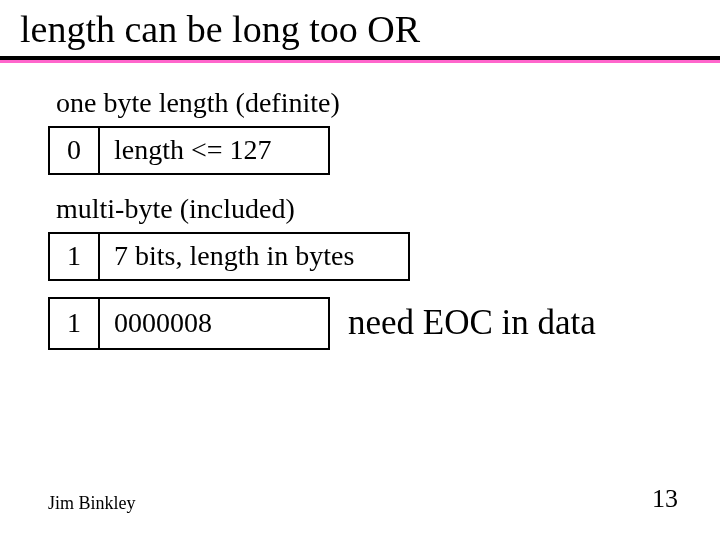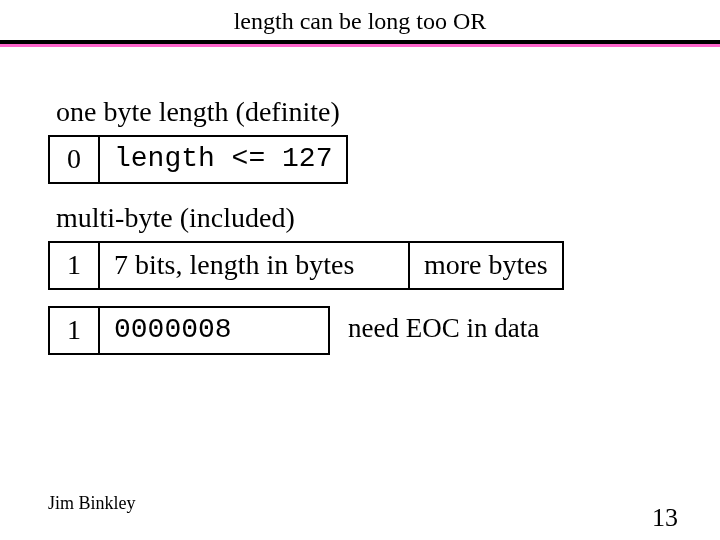--- a/index.html
+++ b/index.html
@@ -7,79 +7,77 @@
     margin: 0;
     padding: 0;
     width: 720px;
     height: 540px;
     font-family: "Times New Roman", Times, serif;
     background: #fff;
     color: #000;
     position: relative;
   }
   .title {
-    font-size: 24px;
+    font-size: 38px;
     line-height: 1.15;
     padding: 8px 20px 4px 20px;
-    text-align: center;
   }
   .rule-wrap {
     padding: 0 0 0 0;
   }
   .rule {
     height: 4px;
     background: #000;
     width: 100%;
   }
   .pinkline {
     height: 3px;
     background: #ff66cc;
     width: 100%;
   }
   .content {
     padding: 18px 48px 0 48px;
     font-size: 28px;
     line-height: 1.25;
-    margin-top: 25px;
   }
   .caption {
     margin: 4px 0 6px 8px;
   }
   .row {
     display: flex;
     align-items: stretch;
     margin: 0 0 16px 0;
   }
   .cell {
     border: 2px solid #000;
     padding: 4px 14px 6px 14px;
     font-size: 28px;
     display: flex;
     align-items: center;
   }
   .cell + .cell { border-left: none; }
   .narrow { min-width: 52px; justify-content: center; }
-  .wide1 { min-width: 230px; font-family: Liberation Mono, monospace; }
+  .wide1 { min-width: 230px; }
   .wide2 { min-width: 310px; }
   .sidetext {
-    font-size: 27px;
+    font-size: 35px;
     padding: 4px 0 6px 18px;
     display: flex;
     align-items: center;
   }
   .footer-left {
     position: absolute;
     left: 48px;
     bottom: 26px;
     font-size: 18px;
   }
   .footer-right {
     position: absolute;
     right: 42px;
-    bottom: 7px;
+    bottom: 26px;
     font-size: 26px;
   }
 </style>
 </head>
 <body>
 
 <div class="title">
   <span>length can  be long too OR</span><br>
 </div>
 
@@ -93,21 +91,20 @@
   <div class="caption">one byte length (definite)</div>
   <div class="row">
     <div class="cell narrow">0</div>
     <div class="cell wide1">length &lt;= 127</div>
   </div>
 
   <div class="caption">multi-byte (included)</div>
   <div class="row">
     <div class="cell narrow">1</div>
     <div class="cell wide2">7 bits, length in bytes</div>
-    <div class="cell">more bytes</div>
   </div>
 
   <div class="row">
     <div class="cell narrow">1</div>
     <div class="cell wide1">0000008</div>
     <div class="sidetext">need EOC in data</div>
   </div>
 
 </div>
 

